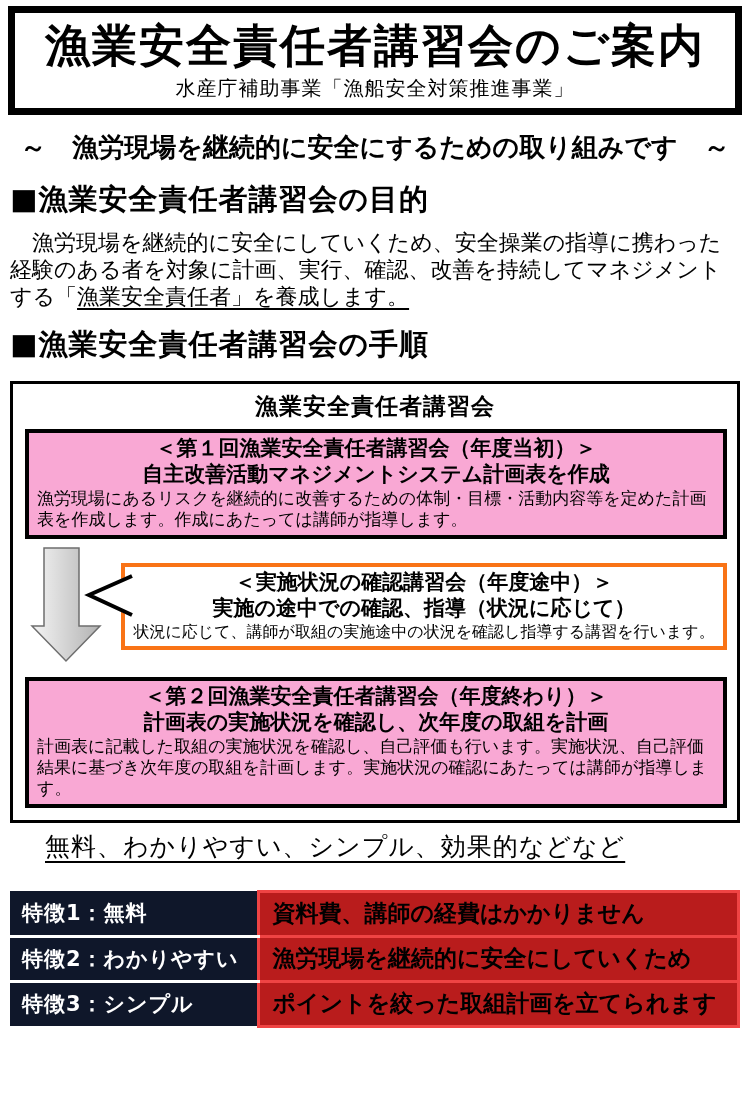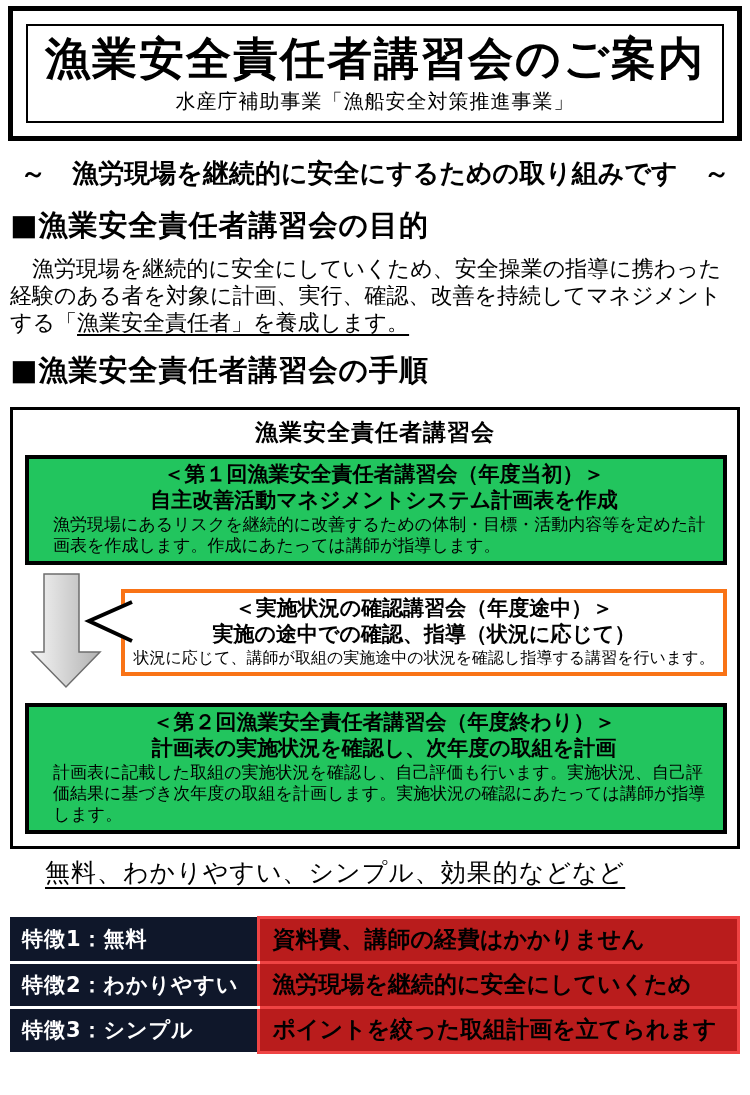--- a/index.html
+++ b/index.html
@@ -10,21 +10,21 @@
     font-family: "DejaVu Sans", "Liberation Sans", sans-serif;
     color: #000;
     overflow: hidden;
   }
   .page { width: 750px; height: 1095px; position: relative; }
 
   
   .title-box {
     margin: 6px 8px 0 8px;
     border: 5px solid #000;
-    padding: 13px;
+    padding: 0;
   }
   .title-box-inner {
     border: 2px solid #000;
     text-align: center;
     padding: 8px 4px 6px 4px;
   }
   .main-title {
     font-size: 45px;
     font-weight: bold;
     letter-spacing: 2px;
@@ -75,22 +75,22 @@
   }
   .steps-title {
     text-align: center;
     font-size: 23px;
     font-weight: bold;
     letter-spacing: 1px;
   }
   .step-box {
     border: 4px solid #000;
     margin: 7px 10px 0 12px;
-    padding: 3px 8px 5px 24px;
-    background: #22c55e;
+    padding: 3px 8px 5px 8px;
+    background: #f9a8d4;
   }
   .step-title {
     text-align: center;
     font-size: 21px;
     font-weight: bold;
     line-height: 25px;
     white-space: nowrap;
   }
   .step-subtitle {
     text-align: center;

